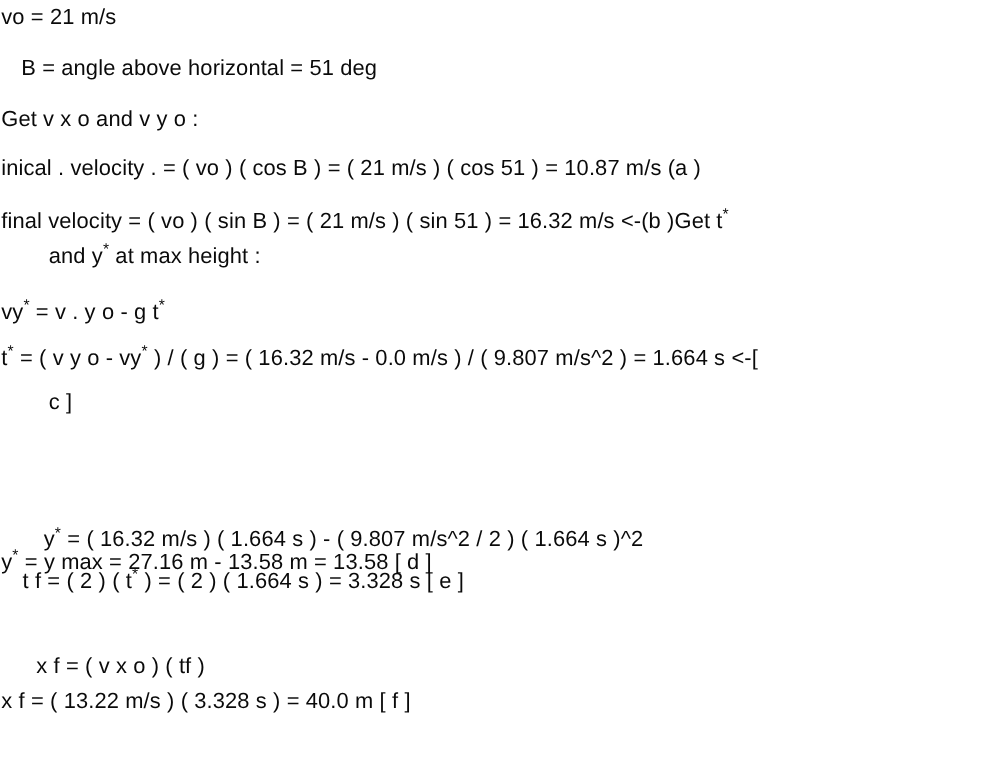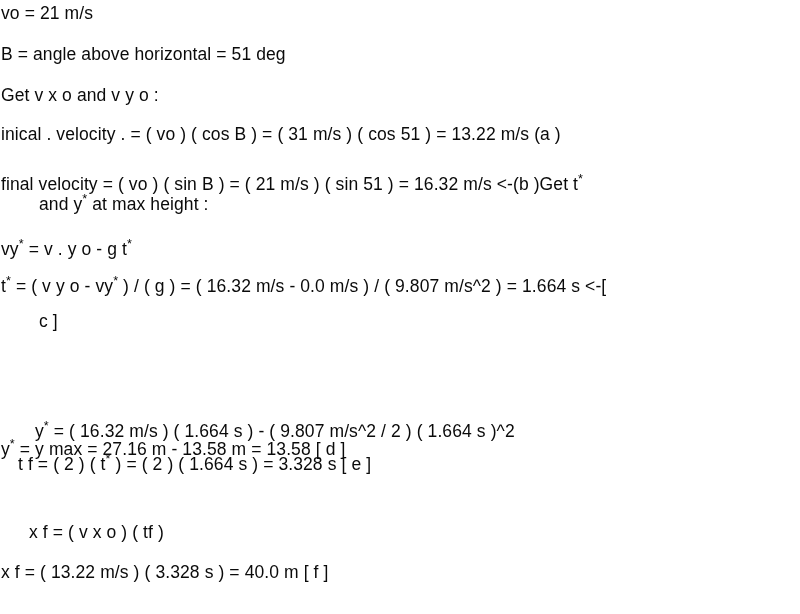--- a/index.html
+++ b/index.html
@@ -46,26 +46,26 @@
     font-size: 0.72em;
     vertical-align: super;
     line-height: 0;
   }
 </style>
 </head>
 <body>
 
 <div id="solution-sheet">
     <div class="eq-line" style="top: 5px;">vo  =  21 m/s</div>
-    <div class="eq-line" style="top: 46px;">B  =  angle above horizontal  =  51 deg</div>
+    <div class="eq-line" style="top: 46px; margin-left: 16px;">B  =  angle above horizontal  =  51 deg</div>
     <div class="eq-line" style="top: 87px;">Get v x o and v y o :</div>
-    <div class="eq-line" style="top: 126px;">inical . velocity .   =  ( vo ) ( cos B )  =  ( 31 m/s ) ( cos 51 )  =  13.22 m/s (a )</div>
-    <div class="eq-line" style="top: 176px;">final velocity  =  ( vo ) ( sin B )  =  ( 21 m/s ) ( sin 51 )  =  16.32 m/s &lt;-(b )Get t<sup>*</sup></div>
+    <div class="eq-line" style="top: 126px;">inical . velocity .   =  ( vo ) ( cos B )  =  ( 21 m/s ) ( cos 51 )  =  10.87 m/s (a )</div>
+    <div class="eq-line" style="top: 168px;">final velocity  =  ( vo ) ( sin B )  =  ( 21 m/s ) ( sin 51 )  =  16.32 m/s &lt;-(b )Get t<sup>*</sup></div>
     <div class="eq-line continuation" style="top: 196px;">and y<sup>*</sup> at max height :</div>
     <div class="eq-line" style="top: 241px;">vy<sup>*</sup> = v . y o  - g t<sup>*</sup></div>
     <div class="eq-line" style="top: 278px;">t<sup>*</sup>  =  ( v y o - vy<sup>*</sup> ) / ( g )  =  ( 16.32 m/s - 0.0 m/s ) / ( 9.807 m/s^2 )  =  1.664 s &lt;-[</div>
     <div class="eq-line continuation" style="top: 313px;">c ]</div>
     <div class="eq-line" style="top: 423px; padding-left: 34px;">y<sup>*</sup>  =  ( 16.32 m/s ) ( 1.664 s ) - ( 9.807 m/s^2 / 2 ) ( 1.664 s )^2</div>
     <div class="eq-line" style="top: 441px;">y<sup>*</sup>  =  y max  =  27.16 m - 13.58 m  =  13.58  [ d ]</div>
     <div class="eq-line" style="top: 456px; margin-left: 17px;">t f  =  ( 2 ) ( t<sup>*</sup> )  =  ( 2 ) ( 1.664 s )  =  3.328 s [ e ]</div>
     <div class="eq-line" style="top: 524px; margin-left: 28px;">x f  =  ( v x o ) ( tf )</div>
-    <div class="eq-line" style="top: 564px;">x f   =  ( 13.22 m/s ) ( 3.328 s )  =  40.0 m [ f ]</div>
+    <div class="eq-line" style="top: 552px;">x f   =  ( 13.22 m/s ) ( 3.328 s )  =  40.0 m [ f ]</div>
   </div>
 
 </body></html>

